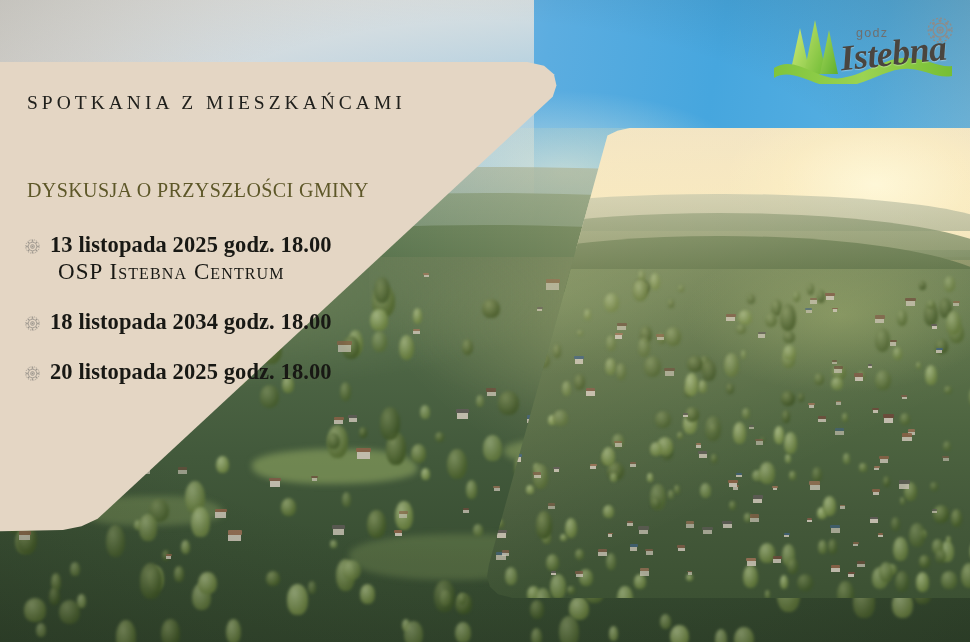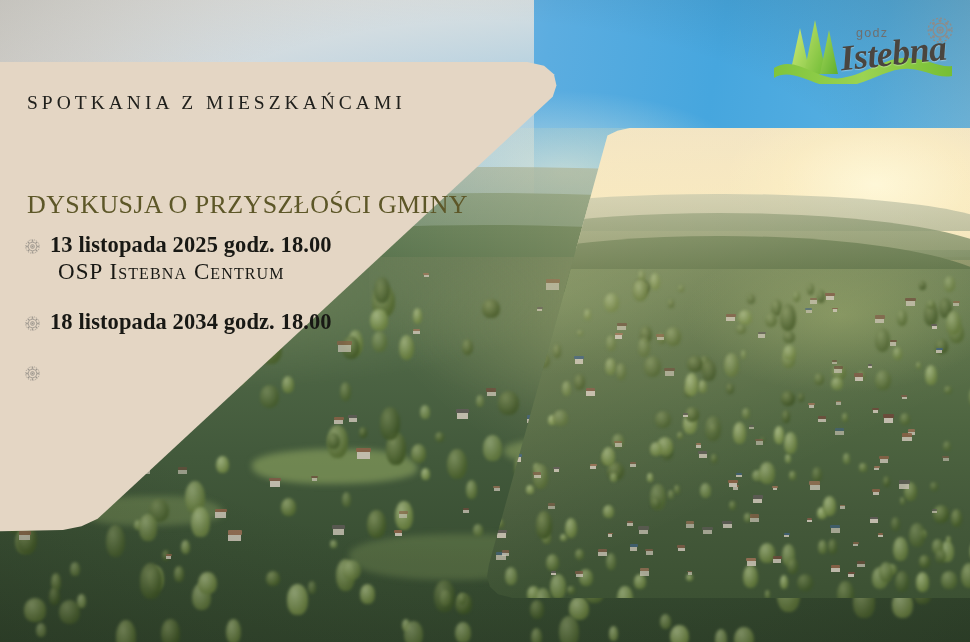--- a/index.html
+++ b/index.html
@@ -134,23 +134,23 @@
     color:#20201c;white-space:nowrap;
   }
   .headline{
     position:absolute;left:26px;top:123px;
     font-family:"Liberation Serif", serif;
     font-weight:bold;font-size:53px;letter-spacing:1.0px;
     color:#575223;white-space:nowrap;line-height:1;
     text-shadow:0 1px 0 rgba(255,255,255,.45);
   }
   .subhead{
-    position:absolute;left:27px;top:192px;
+    position:absolute;left:27px;top:180px;
     font-family:"Liberation Serif", serif;
-    font-size:26px;letter-spacing:.4px;
+    font-size:20px;letter-spacing:.4px;
     color:#5d5728;white-space:nowrap;line-height:1;
   }
 
   
   .events{position:absolute;left:20px;top:232px;width:480px;}
   .event{position:relative;margin-bottom:24px;padding-left:30px;}
   .event:last-child{margin-bottom:0;}
   .ev-bullet{
     position:absolute;left:4px;top:6px;width:17px;height:17px;
   }
@@ -1323,20 +1323,21 @@
               <circle cx="33" cy="20" r="2.1"></circle>
                 <circle cx="29.2" cy="29.2" r="2.1"></circle>
               <circle cx="20" cy="33" r="2.1"></circle>
                 <circle cx="10.8" cy="29.2" r="2.1"></circle>
               <circle cx="7" cy="20" r="2.1"></circle>
                 <circle cx="10.8" cy="10.8" r="2.1"></circle>
               <circle cx="20" cy="20" r="2.4"></circle>
             </g>
           </svg>
         </span>
+        <div class="ev-date">20 listopada 2025 godz. 18.00</div>
       </div>
 
     </div>
   </div>
 
   <div class="logo">
     <svg viewBox="0 0 188 76" aria-hidden="true">
       <defs>
         <linearGradient id="gt1" x1="0" y1="0" x2="1" y2="1">
           <stop offset="0" stop-color="#CFEA7C"></stop>

